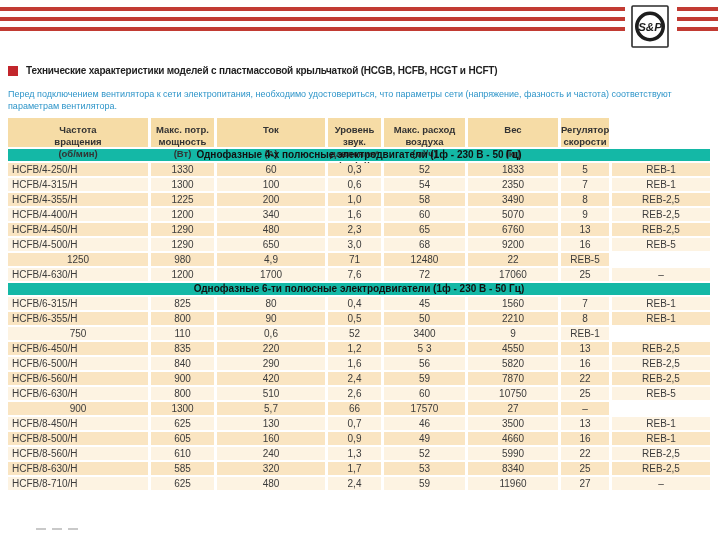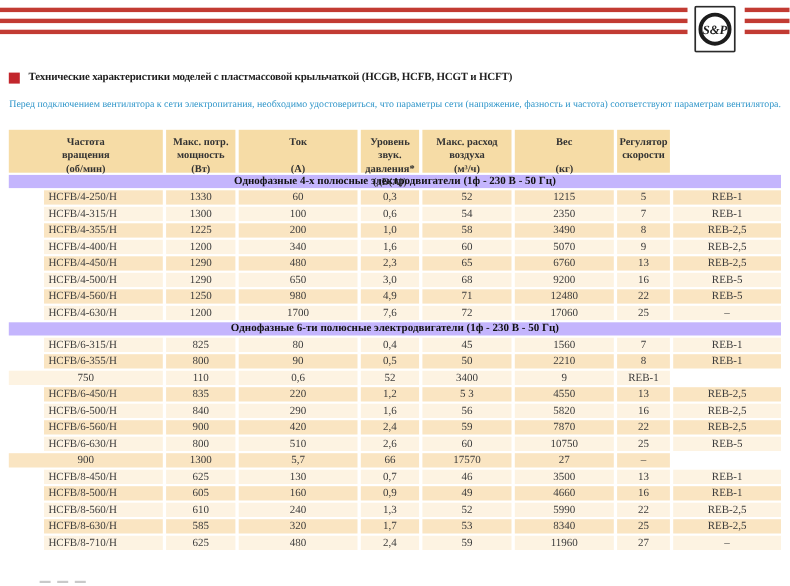--- a/index.html
+++ b/index.html
@@ -1,52 +1,52 @@
 <!DOCTYPE html>
 <html><head>
 <meta charset="utf-8">
 <style>
   html,body{margin:0;padding:0;background:#ffffff;}
   .page{
     position:relative;
     width:718px;height:533px;
     background:#ffffff;
-    font-family:Liberation Serif, serif;
+    font-family:Liberation Sans, sans-serif;
     color:#3b3b3b;
     overflow:hidden;
   }
   
   .topbar{position:absolute;top:0;left:0;width:718px;height:56px;}
   .stripe{position:absolute;height:4px;background:#c23b33;}
   .s-l1{top:7px;left:0;width:625px;}
   .s-l2{top:17px;left:0;width:625px;}
   .s-l3{top:27px;left:0;width:625px;}
   .s-r1{top:7px;left:677px;width:41px;}
   .s-r2{top:17px;left:677px;width:41px;}
   .s-r3{top:27px;left:677px;width:41px;}
   .logo-box{position:absolute;top:5px;left:631px;width:38px;height:43px;}
   
   .title-row{position:absolute;top:63px;left:8px;width:706px;display:flex;align-items:flex-start;}
   .title-bullet{flex:0 0 auto;width:10px;height:10px;background:#c2262c;margin-top:3px;margin-right:8px;}
   .page-title{font-size:10px;font-weight:bold;color:#1f1f1f;line-height:16px;letter-spacing:-0.2px;}
-  .note{position:absolute;top:88px;left:8px;width:702px;font-size:9px;line-height:12px;color:#2e95c9;text-align:right;}
+  .note{position:absolute;top:88px;left:8px;width:702px;font-size:9px;line-height:12px;color:#2e95c9;}
   
   .spec-table{position:absolute;top:118px;left:8px;width:702px;}
   .t-row{display:grid;grid-template-columns:140px 63px 108px 53px 81px 90px 48px 98px;column-gap:3px;margin-bottom:2px;}
   .t-head .t-cell{
-    background:#f6dca6;height:39px;box-sizing:border-box;padding-top:6px;
+    background:#f6dca6;height:29px;box-sizing:border-box;padding-top:6px;
     font-size:9.5px;font-weight:bold;color:#333;text-align:center;line-height:12px;
   }
   .t-head .hline{min-height:12px;}
-  .t-sec{height:12px;line-height:12px;text-align:center;font-size:10px;font-weight:bold;color:#111;background:#c4b5fd;margin-bottom:2px;}
+  .t-sec{height:12px;line-height:12px;text-align:center;font-size:10px;font-weight:bold;color:#111;background:#14b8a6;margin-bottom:2px;}
   .t-data .t-cell{
     height:13px;line-height:13px;font-size:10px;color:#3c3c3c;text-align:center;
     white-space:nowrap;overflow:hidden;
   }
-  .t-data .t-cell.model{text-align:left;padding-left:4px;margin-left:32px;}
+  .t-data .t-cell.model{text-align:left;padding-left:4px;}
   .shade-dark .t-cell{background:#fae5c2;}
   .shade-light .t-cell{background:#fdf3e2;}
   
   .footnote-artifact{position:absolute;top:528px;left:36px;width:90px;height:5px;opacity:.45;}
   .footnote-artifact i{display:inline-block;width:10px;height:2px;background:#8a8a8a;margin-right:6px;vertical-align:top;}
 </style>
 </head>
 <body>
 
 <div class="page">
@@ -113,21 +113,21 @@
         </div>
       </div>
     <div id="table-body">
         <div class="t-sec">Однофазные 4-х полюсные электродвигатели (1ф - 230 В - 50 Гц)</div>
         <div class="t-row t-data shade-dark">
           <div class="t-cell model">HCFB/4-250/H</div>
           <div class="t-cell">1330</div>
           <div class="t-cell">60</div>
           <div class="t-cell">0,3</div>
           <div class="t-cell">52</div>
-          <div class="t-cell">1215</div>
+          <div class="t-cell">1833</div>
           <div class="t-cell">5</div>
           <div class="t-cell">REB-1</div>
         </div>
         <div class="t-row t-data shade-light">
           <div class="t-cell model">HCFB/4-315/H</div>
           <div class="t-cell">1300</div>
           <div class="t-cell">100</div>
           <div class="t-cell">0,6</div>
           <div class="t-cell">54</div>
           <div class="t-cell">2350</div>
@@ -168,21 +168,20 @@
           <div class="t-cell model">HCFB/4-500/H</div>
           <div class="t-cell">1290</div>
           <div class="t-cell">650</div>
           <div class="t-cell">3,0</div>
           <div class="t-cell">68</div>
           <div class="t-cell">9200</div>
           <div class="t-cell">16</div>
           <div class="t-cell">REB-5</div>
         </div>
         <div class="t-row t-data shade-dark">
-          <div class="t-cell model">HCFB/4-560/H</div>
           <div class="t-cell">1250</div>
           <div class="t-cell">980</div>
           <div class="t-cell">4,9</div>
           <div class="t-cell">71</div>
           <div class="t-cell">12480</div>
           <div class="t-cell">22</div>
           <div class="t-cell">REB-5</div>
         </div>
         <div class="t-row t-data shade-light">
           <div class="t-cell model">HCFB/4-630/H</div>

